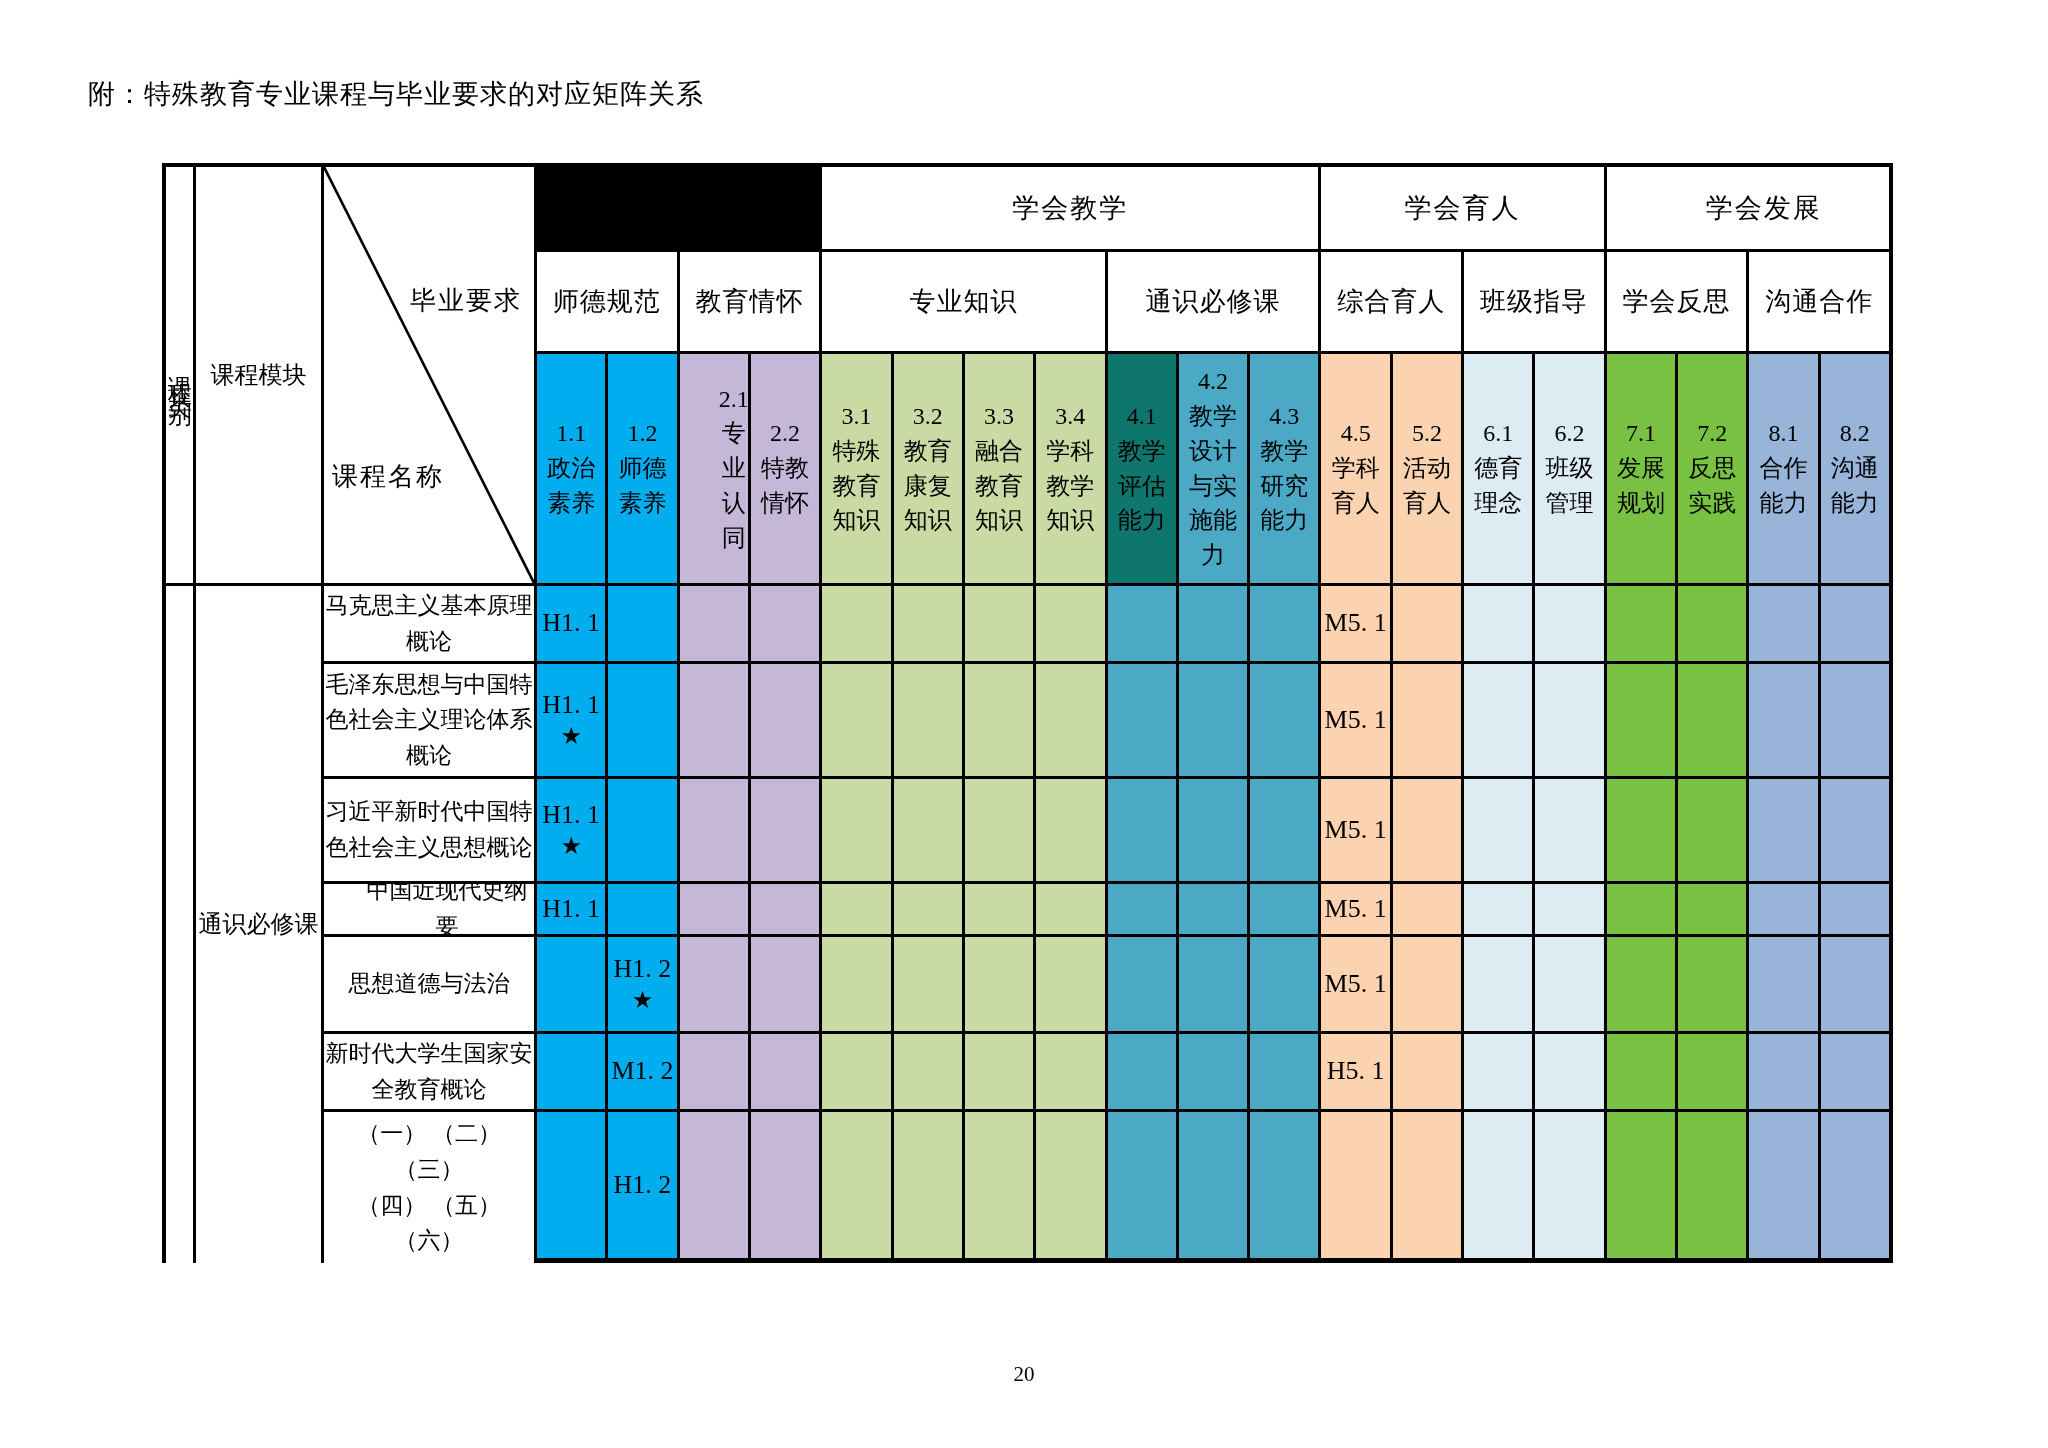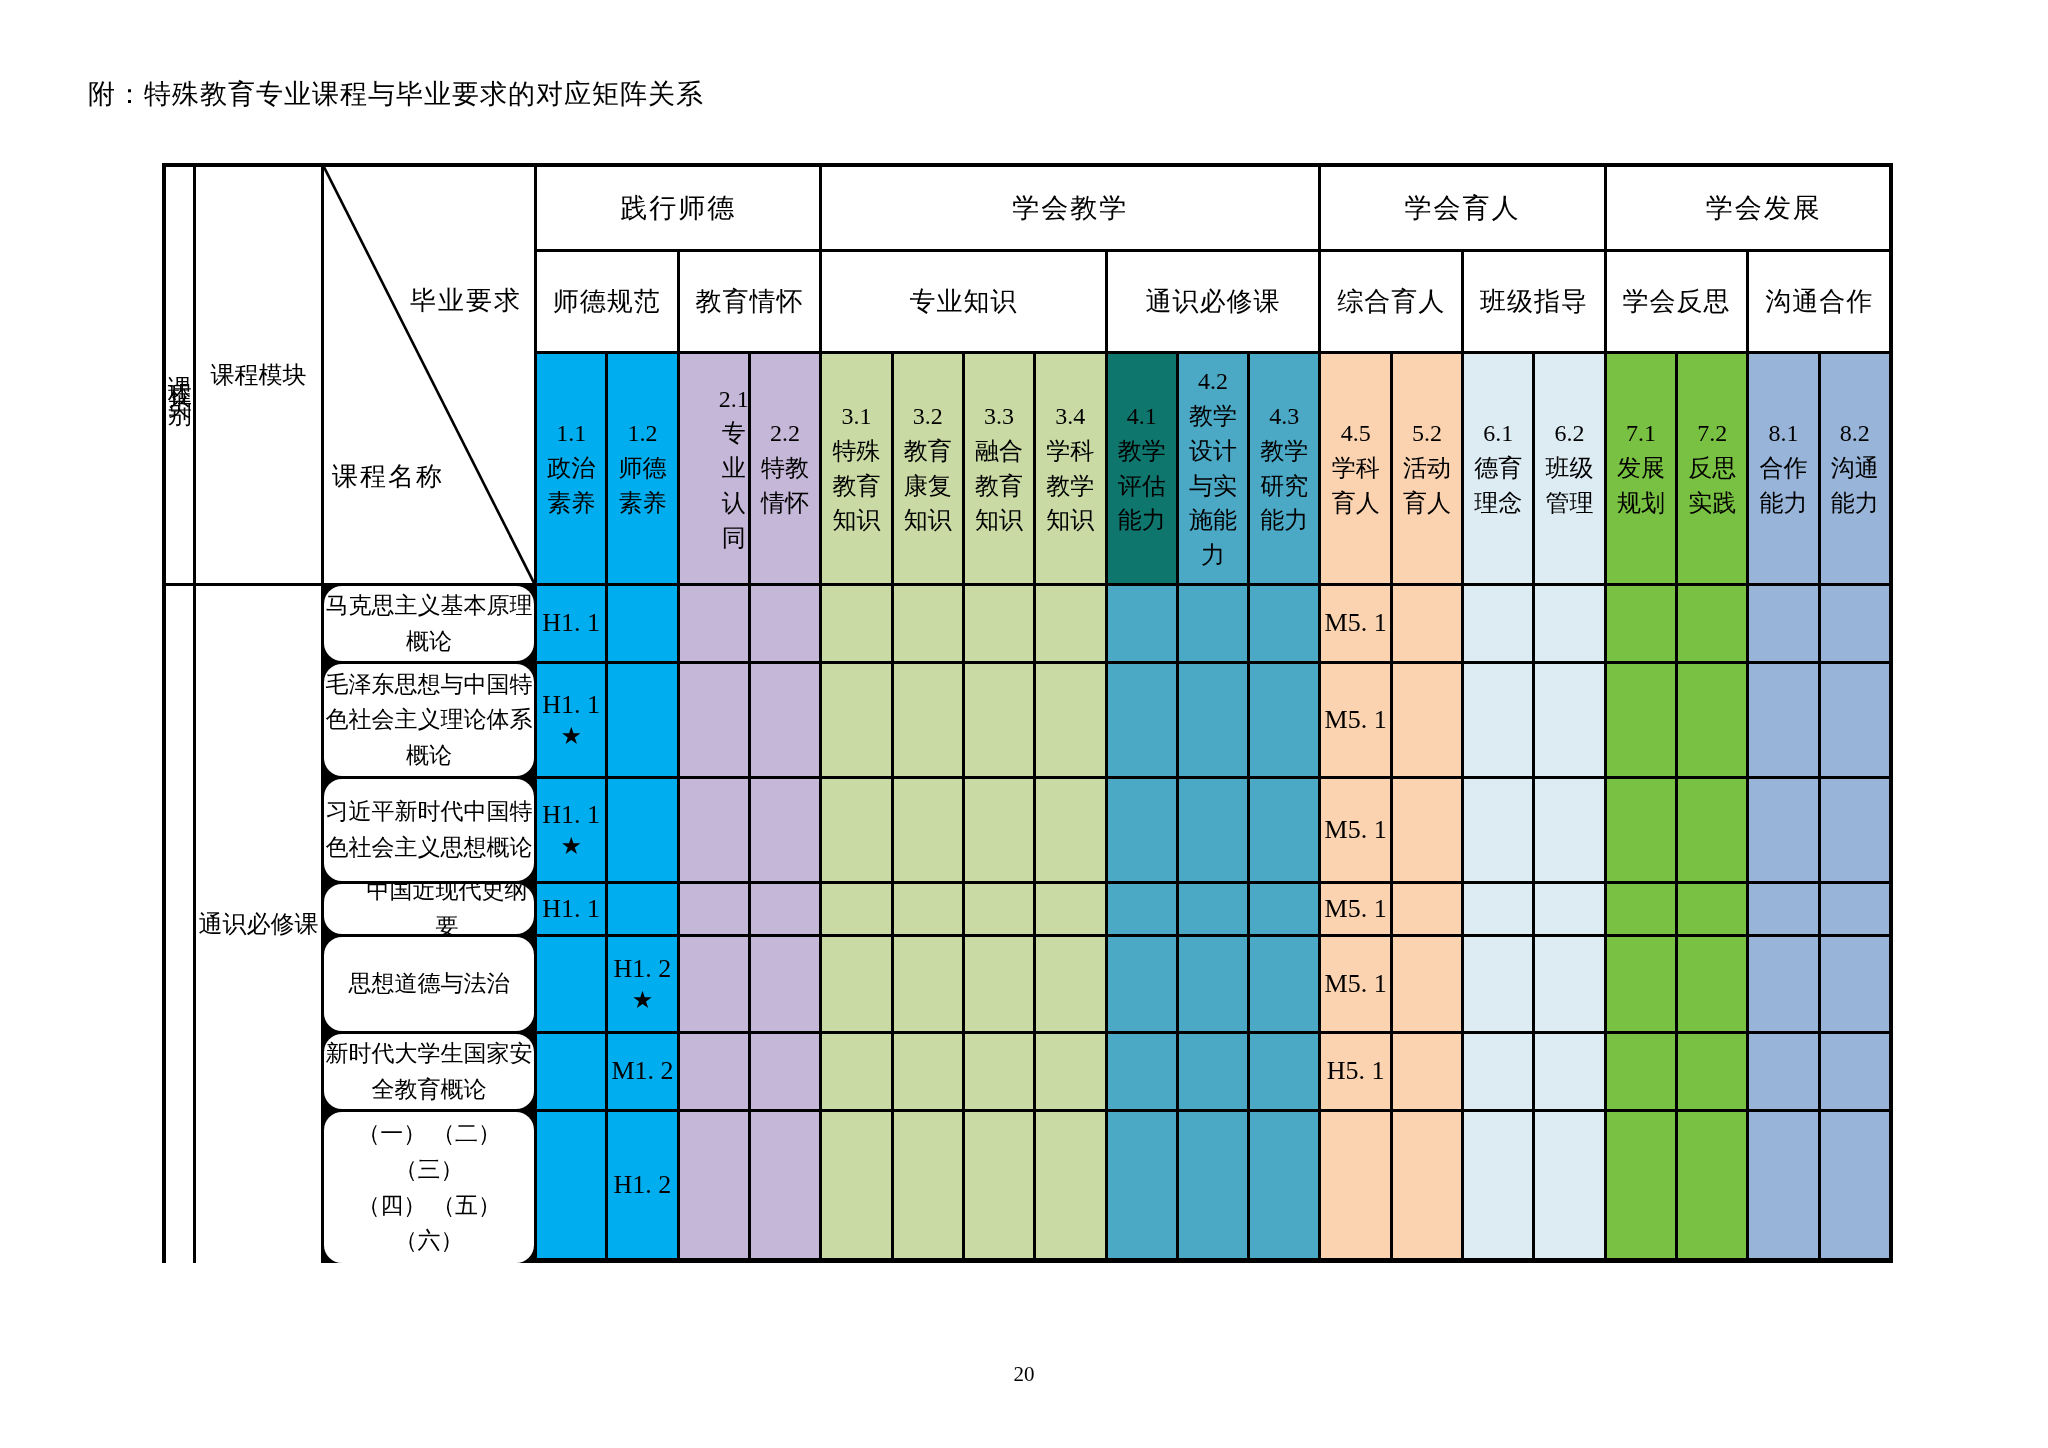--- a/index.html
+++ b/index.html
@@ -27,21 +27,21 @@
   .cell{
     background:#fff;display:flex;flex-direction:column;align-items:center;
     justify-content:center;text-align:center;overflow:hidden;line-height:1.35;
   }
   .vtext{writing-mode:vertical-rl;font-size:24px;letter-spacing:9px;}
   .hdr{font-size:27px;letter-spacing:2px;}
   .subhdr{font-size:26px;letter-spacing:1px;}
   .modcell{font-size:24px;}
   .colhead{font-size:24px;line-height:1.45;}
   .colhead .nm{white-space:pre-line;}
-  .course{font-size:23px;line-height:1.55;white-space:pre-line;border-radius:18px;}
+  .course{font-size:23px;line-height:1.55;white-space:pre-line;}
   .datacell{}
   .bbottom{border-bottom:5px solid #000;}
   .val{font-size:26px;line-height:1.25;}
   .star{font-size:24px;line-height:1.25;}
   .diag{position:relative;display:block;}
   .diag svg{position:absolute;left:0;top:0;width:100%;height:100%;}
   .diag .diag-top{position:absolute;top:116px;right:12px;font-size:26px;letter-spacing:2px;}
   .diag .diag-bottom{position:absolute;top:292px;left:8px;font-size:26px;letter-spacing:2px;}
 </style>
 </head>
@@ -52,21 +52,20 @@
 <div id="matrix">
     <div class="cell vtext" style="grid-area: 1 / 1 / span 3;">课程类别</div>
     <div class="cell modcell" style="grid-area: 1 / 2 / span 3;">课程模块</div>
     <div class="cell diag" style="grid-area: 1 / 3 / span 3;">
       <svg viewBox="0 0 100 100" preserveAspectRatio="none">
         <line x1="0" y1="0" x2="100" y2="100" stroke="#000" stroke-width="2.6" vector-effect="non-scaling-stroke"></line>
       </svg>
       <span class="diag-top">毕业要求</span>
       <span class="diag-bottom">课程名称</span>
     </div>
-    <div class="cell hdr" style="grid-area: 1 / 4 / auto / span 4;">践行师德</div>
     <div class="cell hdr" style="grid-area: 1 / 8 / auto / span 7;">学会教学</div>
     <div class="cell hdr" style="grid-area: 1 / 15 / auto / span 4;">学会育人</div>
     <div class="cell hdr" style="grid-area: 1 / 19 / auto / span 4; padding-left: 32px;">学会发展</div>
     <div class="cell subhdr" style="grid-area: 2 / 4 / auto / span 2;">师德规范</div>
     <div class="cell subhdr" style="grid-area: 2 / 6 / auto / span 2;">教育情怀</div>
     <div class="cell subhdr" style="grid-area: 2 / 8 / auto / span 4;">专业知识</div>
     <div class="cell subhdr" style="grid-area: 2 / 12 / auto / span 3;">通识必修课</div>
     <div class="cell subhdr" style="grid-area: 2 / 15 / auto / span 2;">综合育人</div>
     <div class="cell subhdr" style="grid-area: 2 / 17 / auto / span 2;">班级指导</div>
     <div class="cell subhdr" style="grid-area: 2 / 19 / auto / span 2;">学会反思</div>

